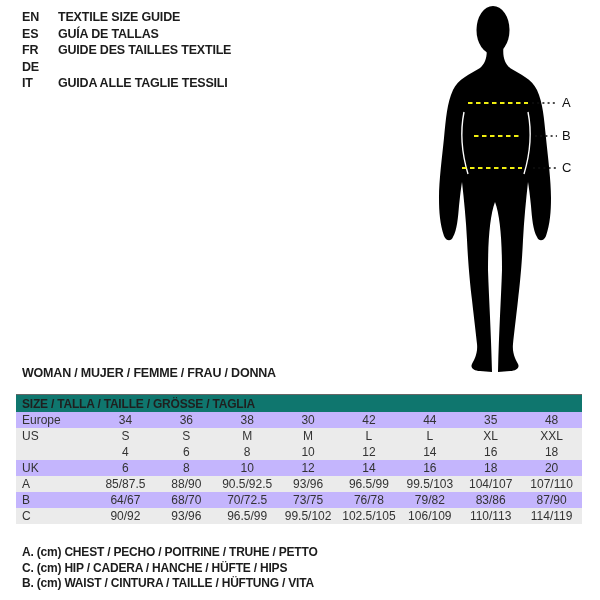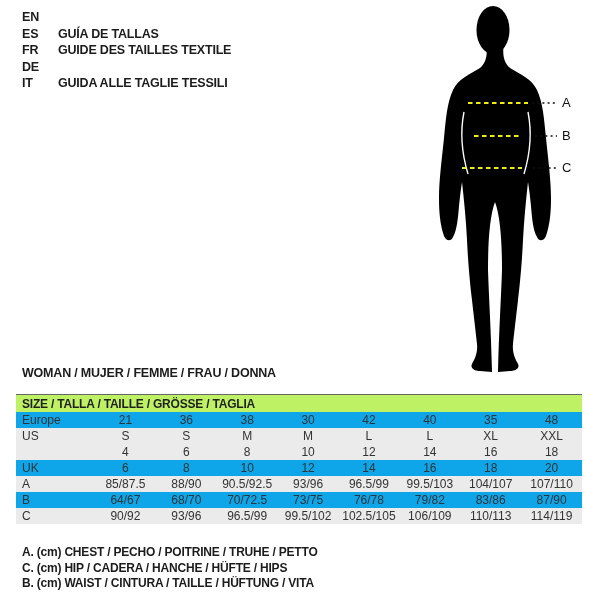--- a/index.html
+++ b/index.html
@@ -19,42 +19,43 @@
   .figure-wrap svg { display:block; }
   .marker-label { position:absolute; font-size:13px; font-weight:400; color:#111; line-height:14px; }
   .marker-a { left:562px; top:96px; }
   .marker-b { left:562px; top:129px; }
   .marker-c { left:562px; top:161px; }
 
   
   .table-title { position:absolute; left:22px; top:366px; font-size:12.5px; font-weight:700; letter-spacing:-0.2px; color:#1c1c1c; white-space:nowrap; }
   .size-table { position:absolute; left:16px; top:394px; width:566px; font-size:12px; }
   .table-header {
-    border-top:1px solid #666; background:#bef264; height:17px;
+    border-top:1px solid #666; background:#0f766e; height:17px;
     display:flex; align-items:center; padding-left:6px;
     font-weight:700; letter-spacing:-0.2px; color:#1f1f1f;
   }
-  .t-row { display:grid; grid-template-columns:79px repeat(8, 1fr); height:16px; align-items:center; background:#0ea5e9; }
+  .t-row { display:grid; grid-template-columns:79px repeat(8, 1fr); height:16px; align-items:center; background:#c4b5fd; }
   .t-row.shaded { background:#ebebeb; }
   .t-label { padding-left:6px; color:#333; font-weight:400; }
   .t-cell { text-align:center; color:#333; font-weight:400; white-space:nowrap; }
 
   
   .legend { position:absolute; left:22px; top:545px; }
   .legend-line { height:15.5px; font-size:12px; font-weight:700; letter-spacing:-0.2px; color:#1c1c1c; white-space:nowrap; }
 </style>
 </head>
 <body>
 
 <div class="page">
 
   <div class="lang-block">
 
       <div class="lang-row">
         <span class="lang-code">EN</span>
+        <span class="lang-label">TEXTILE SIZE GUIDE</span>
       </div>
 
       <div class="lang-row">
         <span class="lang-code">ES</span>
         <span class="lang-label">GUÍA DE TALLAS</span>
       </div>
 
       <div class="lang-row">
         <span class="lang-code">FR</span>
         <span class="lang-label">GUIDE DES TAILLES TEXTILE</span>
@@ -128,26 +129,26 @@
   <span class="marker-label marker-c">C</span>
 
   <div class="table-title">WOMAN / MUJER / FEMME / FRAU / DONNA</div>
 
   <div class="size-table">
     <div class="table-header">SIZE / TALLA / TAILLE / GRÖSSE / TAGLIA</div>
     <div>
 
         <div class="t-row">
           <span class="t-label">Europe</span>
-          <span class="t-cell">21</span>
+          <span class="t-cell">34</span>
           <span class="t-cell">36</span>
           <span class="t-cell">38</span>
           <span class="t-cell">30</span>
           <span class="t-cell">42</span>
-          <span class="t-cell">40</span>
+          <span class="t-cell">44</span>
           <span class="t-cell">35</span>
           <span class="t-cell">48</span>
         </div>
 
         <div class="t-row shaded">
           <span class="t-label">US</span>
           <span class="t-cell">S</span>
           <span class="t-cell">S</span>
           <span class="t-cell">M</span>
           <span class="t-cell">M</span>

